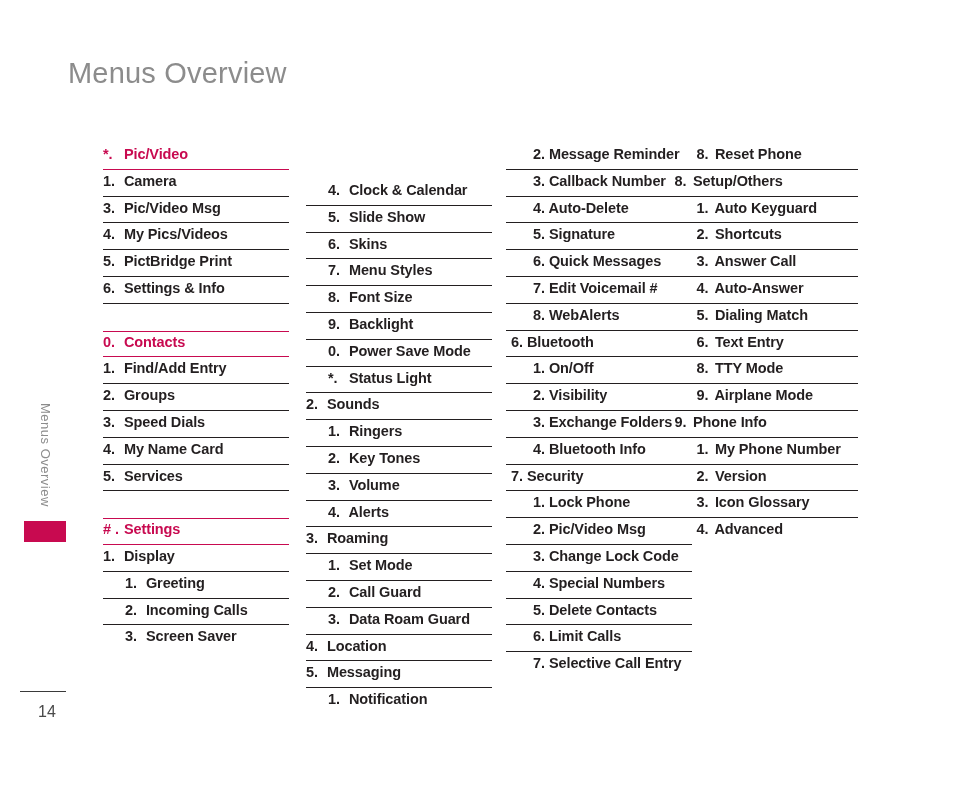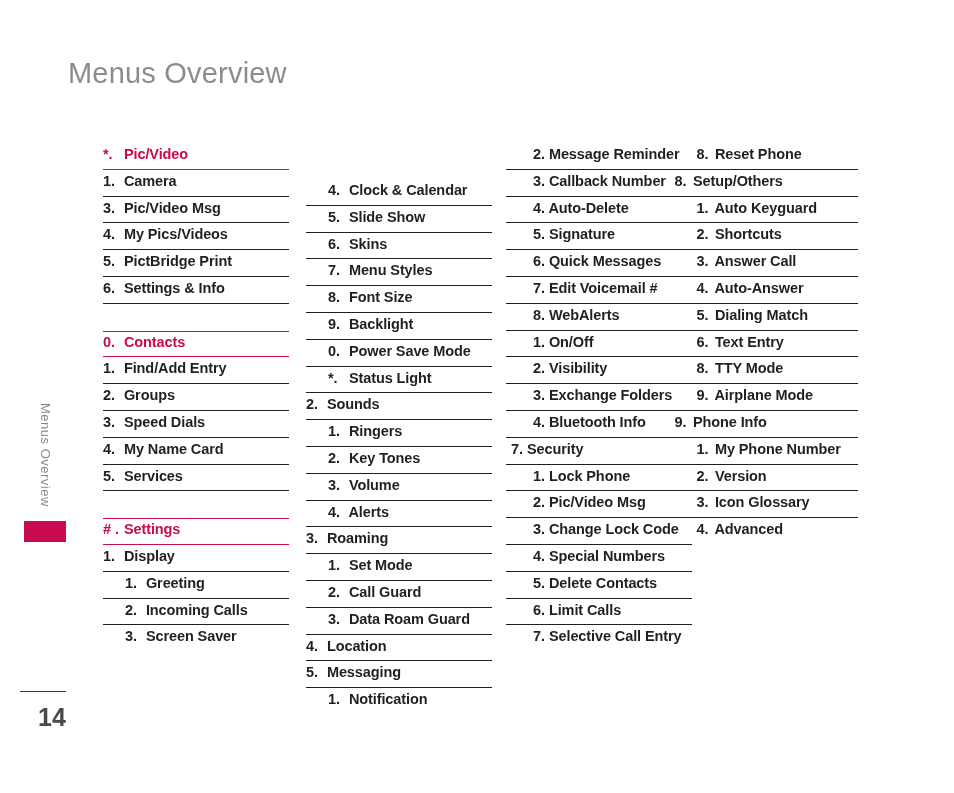--- a/index.html
+++ b/index.html
@@ -62,23 +62,23 @@
     left: 20px;
     top: 691px;
     width: 46px;
     height: 1px;
     background: #3a3a3a;
   }
   .side-pageno {
     position: absolute;
     left: 38px;
     top: 703px;
-    font-size: 25px;
+    font-size: 16px;
     color: #4a4a4a;
-    font-weight: 700;
+    font-weight: 400;
   }
 
   
   .columns {
     position: absolute;
     left: 0;
     top: 143px;
     width: 954px;
   }
   .col {
@@ -290,20 +290,23 @@
       </div>
       <div class="row lvl2">
         <div class="label"><span class="num">6.</span><span> Quick Messages</span></div>
       </div>
       <div class="row lvl2">
         <div class="label"><span class="num">7.</span><span> Edit Voicemail #</span></div>
       </div>
       <div class="row lvl2">
         <div class="label"><span class="num">8.</span><span> WebAlerts</span></div>
       </div>
+      <div class="row">
+        <div class="label"><span class="num">6.</span><span> Bluetooth</span></div>
+      </div>
       <div class="row lvl2">
         <div class="label"><span class="num">1.</span><span> On/Off</span></div>
       </div>
       <div class="row lvl2">
         <div class="label"><span class="num">2.</span><span> Visibility</span></div>
       </div>
       <div class="row lvl2">
         <div class="label"><span class="num">3.</span><span> Exchange Folders</span></div>
       </div>
       <div class="row lvl2">

